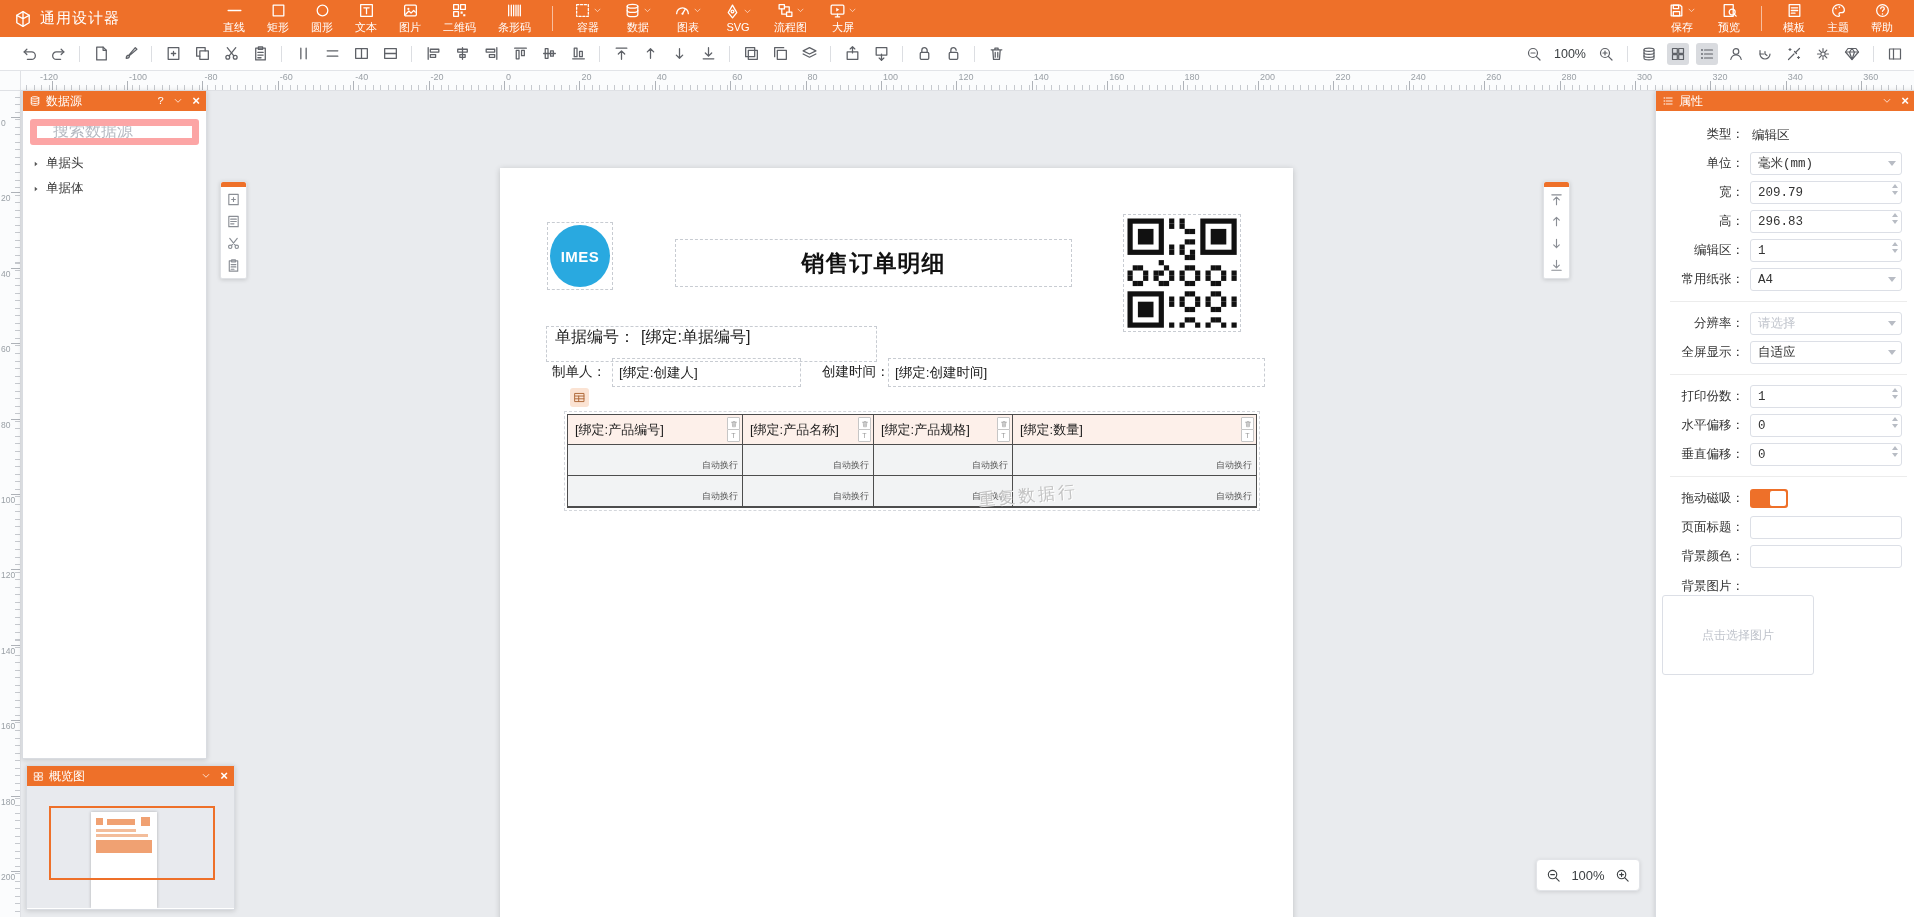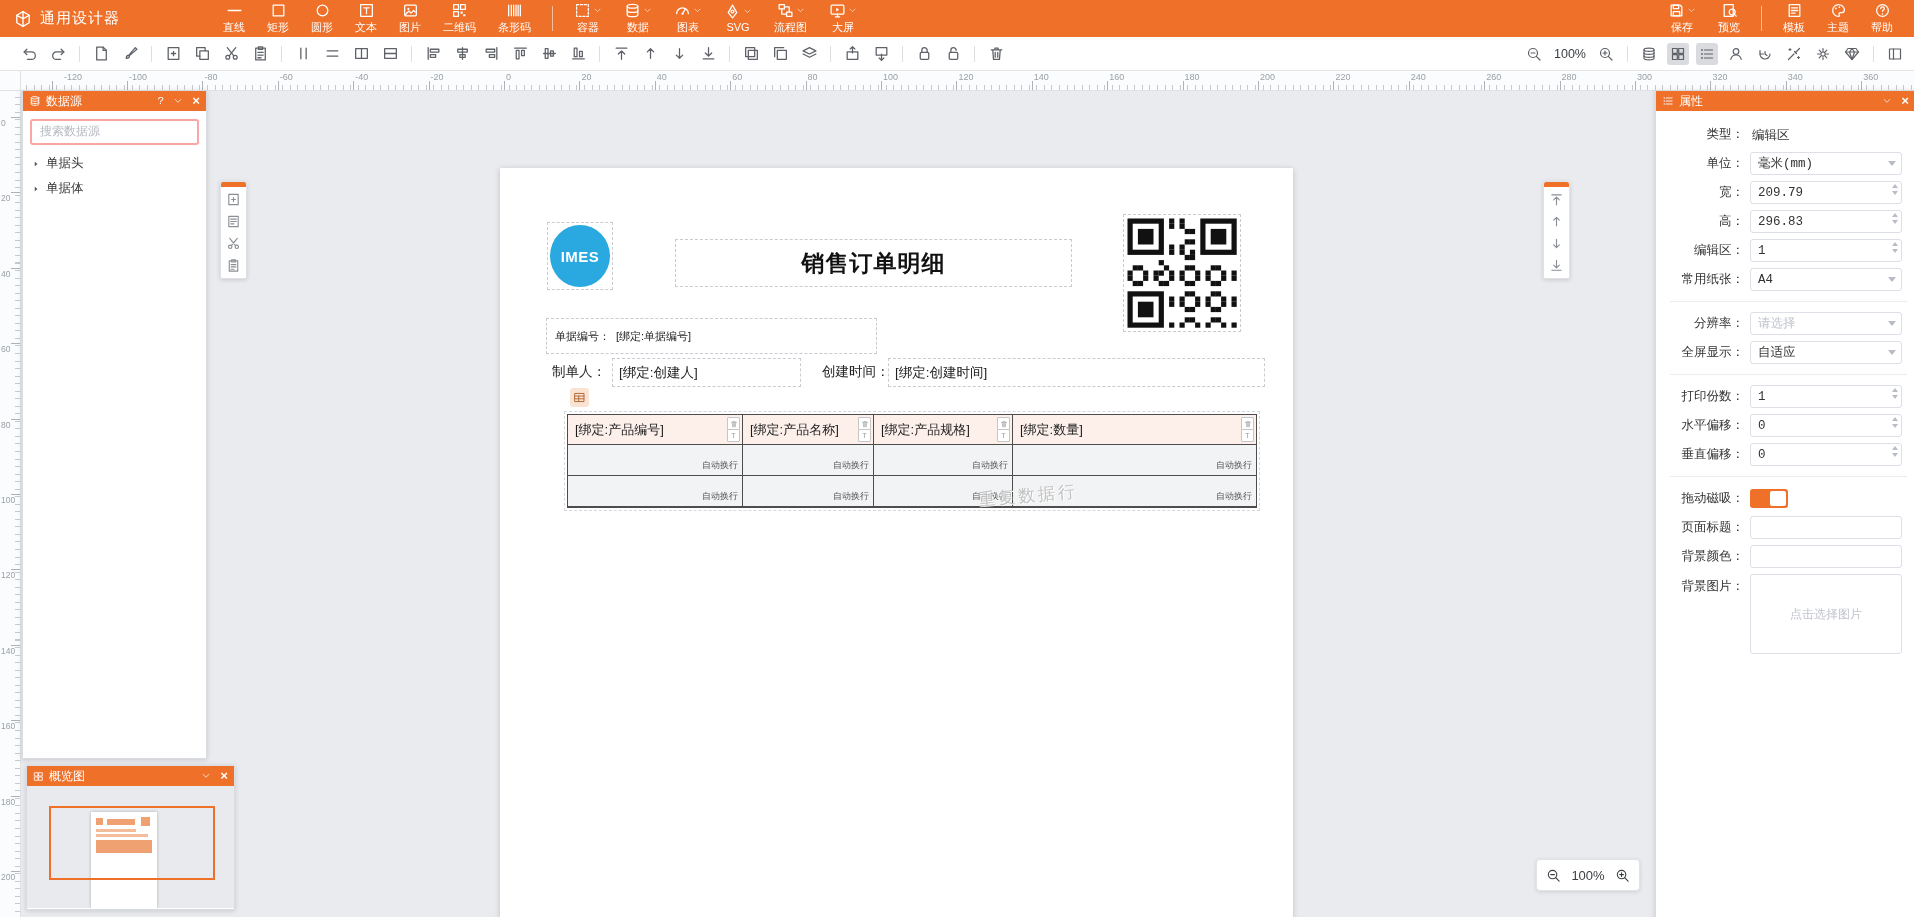--- a/index.html
+++ b/index.html
@@ -34,21 +34,21 @@
   .vtick{position:absolute;right:0;height:1px;width:9px;background:#aeb2b8;}
   .corner{position:absolute;left:0;top:70px;width:20px;height:20px;background:#fbfcfd;border-right:1px solid #dfe1e5;border-bottom:1px solid #dfe1e5;z-index:6;}
   .canvas{position:absolute;left:20px;top:90px;width:1894px;height:827px;overflow:hidden;background:#e9ebee;}
   
   .page{position:absolute;left:480px;top:78px;width:793px;height:1100px;background:#fff;box-shadow:0 1px 6px rgba(0,0,0,.18);}
   .dashed{border:1px dashed #c8ccd2;}
   .logo-box{position:absolute;left:47px;top:54px;width:64px;height:66px;display:flex;align-items:center;justify-content:center;}
   .logo-circle{width:60px;height:62px;border-radius:50%;background:#29a9e0;display:flex;align-items:center;justify-content:center;color:#fff;font-weight:bold;font-size:15px;letter-spacing:.5px;}
   .title-box{position:absolute;left:175px;top:71px;width:395px;height:46px;display:flex;align-items:center;justify-content:center;font-size:23px;font-weight:bold;color:#111;letter-spacing:1px;}
   .qr-box{position:absolute;left:623px;top:46px;width:116px;height:116px;}
-  .fieldrow1{position:absolute;left:46px;top:150px;width:329px;height:34px;display:flex;align-items:center;font-size:11px;color:#222;}
+  .fieldrow1{position:absolute;left:46px;top:158px;width:329px;height:34px;display:flex;align-items:flex-start;font-size:16px;color:#222;}
   .fieldrow1 .lbl{margin-left:8px;}
   .fieldrow1 .val{margin-left:6px;}
   .flabel{position:absolute;font-size:13.5px;color:#222;line-height:27px;}
   .fvalbox{position:absolute;height:27px;line-height:27px;font-size:13.5px;color:#222;padding-left:6px;}
   .tbl-btn{position:absolute;left:70px;top:220px;width:19px;height:19px;background:#fbe3d3;border-radius:3px;display:flex;align-items:center;justify-content:center;color:#b06a3a;}
   .dtable{position:absolute;left:67px;top:246px;width:688px;border:1.5px solid #4d4d4d;outline:1px dashed #d4d7dc;outline-offset:2px;}
   .trow{display:flex;}
   .tcell{position:relative;border-right:1px solid #4d4d4d;box-sizing:border-box;overflow:hidden;}
   .tcell:last-child{border-right:none;}
   .thead{height:28px;border-bottom:1px solid #4d4d4d;}
@@ -69,21 +69,21 @@
   .zoom-pill{position:absolute;left:1516px;top:769px;width:102px;height:30px;background:#fff;border:1px solid #e2e4e8;border-radius:4px;box-shadow:0 1px 4px rgba(0,0,0,.12);display:flex;align-items:center;justify-content:center;gap:9px;color:#3c4043;}
   .zoom-pill .ztxt{font-size:13px;}
   
   .panel{position:absolute;background:#fff;border:1px solid #d9dce1;box-shadow:0 1px 5px rgba(0,0,0,.15);z-index:20;font-family:Liberation Mono, monospace;}
   .panel-hd{height:20px;background:#ee7029;color:#fff;display:flex;align-items:center;padding:0 6px;font-size:12px;gap:5px;}
   .panel-hd .ph-right{margin-left:auto;display:flex;align-items:center;gap:9px;font-size:11px;}
   .panel-hd .phbtn{cursor:pointer;display:flex;align-items:center;line-height:1;}
   .panel-hd .phx{font-size:13px;font-weight:bold;}
   .ds-panel{left:22px;top:90px;width:183px;height:667px;}
   .ds-search{margin:8px 7px 6px;}
-  .ds-search input{width:100%;box-sizing:border-box;height:26px;border:2px solid #fca5a5;border-radius:3px;padding:0 8px;font-size:12px;color:#333;outline:none;font-family:inherit;}
+  .ds-search input{width:100%;box-sizing:border-box;height:26px;border:7px solid #fca5a5;border-radius:3px;padding:0 16px;font-size:16px;color:#333;outline:none;font-family:inherit;}
   .ds-search input::placeholder{color:#b6bac2;}
   .tree-item{display:flex;align-items:center;gap:6px;padding:4px 9px;font-size:12.5px;color:#333;cursor:pointer;}
   .tree-item .caret{color:#555;display:flex;}
   .ov-panel{left:26px;top:765px;width:207px;height:143px;}
   .ov-body{position:relative;height:122px;background:#e8eaee;overflow:hidden;}
   .ov-thumb{position:absolute;left:64px;top:26px;width:66px;height:96px;background:#fff;box-shadow:0 0 3px rgba(0,0,0,.25);}
   .ov-vp{position:absolute;left:22px;top:20px;width:162px;height:70px;border:2px solid #ee7029;}
   .ovm{position:absolute;background:#f0a172;}
   .props-panel{left:1655px;top:90px;width:259px;height:827px;}
   .props-body{padding-top:12px;}
@@ -95,21 +95,21 @@
   .pbox.muted{color:#bfc3cb;}
   .sel-caret{position:absolute;right:6px;top:9px;width:0;height:0;border-left:4px solid transparent;border-right:4px solid transparent;border-top:5px solid #b8bcc4;}
   .spin{position:absolute;right:4px;top:3px;display:flex;flex-direction:column;gap:3px;}
   .spin i{width:0;height:0;border-left:3.5px solid transparent;border-right:3.5px solid transparent;display:block;}
   .spin .up{border-bottom:4px solid #b8bcc4;}
   .spin .dn{border-top:4px solid #b8bcc4;}
   .pdivider{height:1px;background:#ececec;margin:10px 8px 10px 14px;}
   .toggle{width:38px;height:19px;background:#ee7029;border-radius:3px;position:relative;cursor:pointer;}
   .toggle .knob{position:absolute;right:2px;top:2px;width:16px;height:15px;background:#fff;border-radius:2px;}
   .imgpick{box-sizing:border-box;width:152px;height:80px;border:1px solid #dcdfe6;border-radius:3px;display:flex;align-items:center;justify-content:center;font-size:12px;color:#bfc3cb;cursor:pointer;}
-  .prow.top{align-items:flex-start;}
+  .prow.top{align-items:flex-start;flex-direction:column;}
   .prow.top .plabel{margin-top:4px;}
 </style>
 </head>
 <body>
 
 <div class="app">
 
   <div class="topbar">
     <div class="brand">
       <span id="brand-logo">
@@ -641,21 +641,21 @@
               <path d="M6.5 3v10"></path>
             </svg>
           </span>
         </span>
     </div>
   </div>
 
   <div class="corner"></div>
   <div class="hruler" id="hruler">
       <span class="htick" style="left: 31.6px;"></span>
-      <span class="hnum" style="left: 44px;">-120</span>
+      <span class="hnum" style="left: 20px;">-120</span>
       <span class="htick" style="left: 107px;"></span>
       <span class="hnum" style="left: 109px;">-100</span>
       <span class="htick" style="left: 182.4px;"></span>
       <span class="hnum" style="left: 184.4px;">-80</span>
       <span class="htick" style="left: 257.8px;"></span>
       <span class="hnum" style="left: 259.8px;">-60</span>
       <span class="htick" style="left: 333.2px;"></span>
       <span class="hnum" style="left: 335.2px;">-40</span>
       <span class="htick" style="left: 408.6px;"></span>
       <span class="hnum" style="left: 410.6px;">-20</span>

